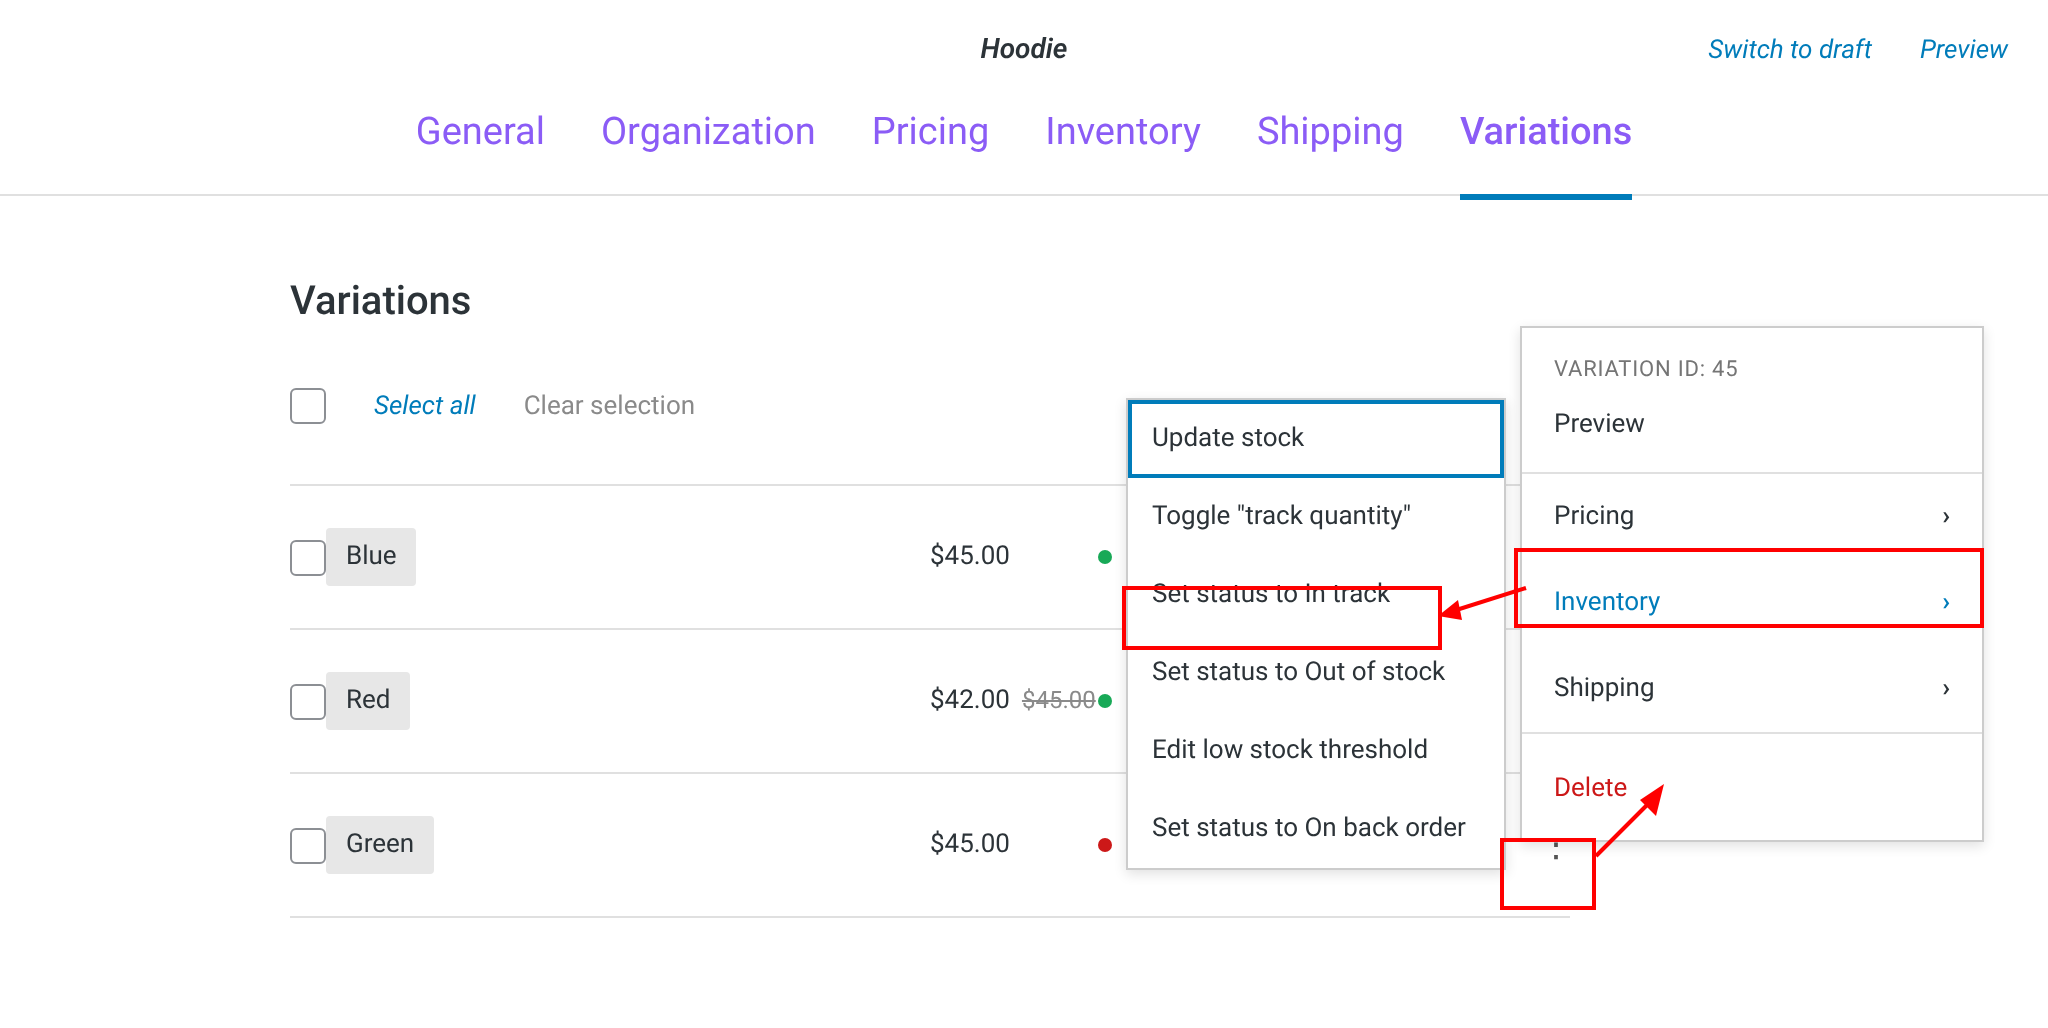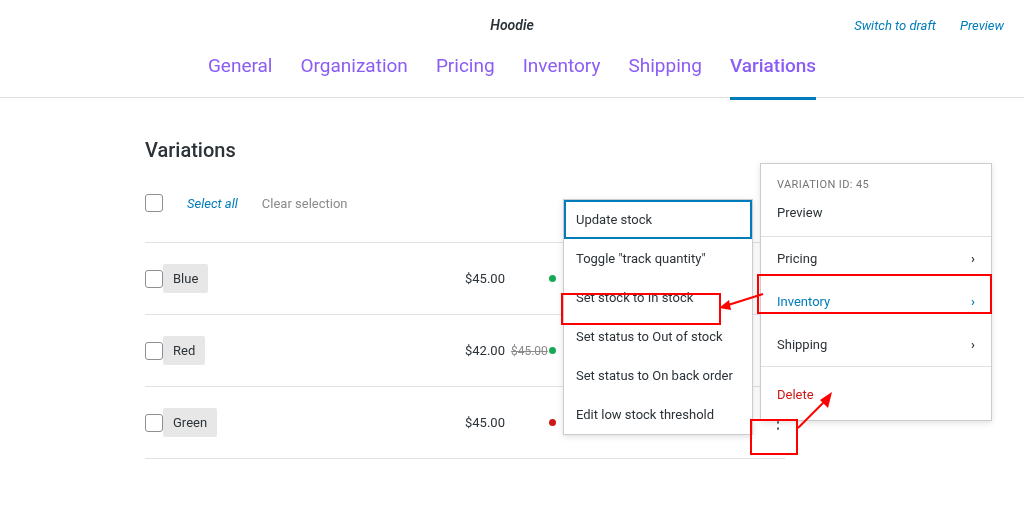--- a/index.html
+++ b/index.html
@@ -267,24 +267,24 @@
     </div>
     <div class="dot red"></div>
     <div class="stock-txt">Out of stock</div>
     <div class="more-btn">⋮</div>
   </div>
 </div>
 
 <div class="stock-dropdown">
   <div class="stock-item focused">Update stock</div>
   <div class="stock-item">Toggle "track quantity"</div>
-  <div class="stock-item">Set stock to In stock</div>
+  <div class="stock-item">Set status to In track</div>
   <div class="stock-item">Set status to Out of stock</div>
+  <div class="stock-item">Edit low stock threshold</div>
   <div class="stock-item">Set status to On back order</div>
-  <div class="stock-item">Edit low stock threshold</div>
 </div>
 
 <div class="var-panel">
   <div class="panel-head">VARIATION ID: 45</div>
   <div class="panel-preview">Preview</div>
   <div class="panel-row">
     <span>Pricing</span>
     <span class="chevron">›</span>
   </div>
   <div class="panel-row hover">

